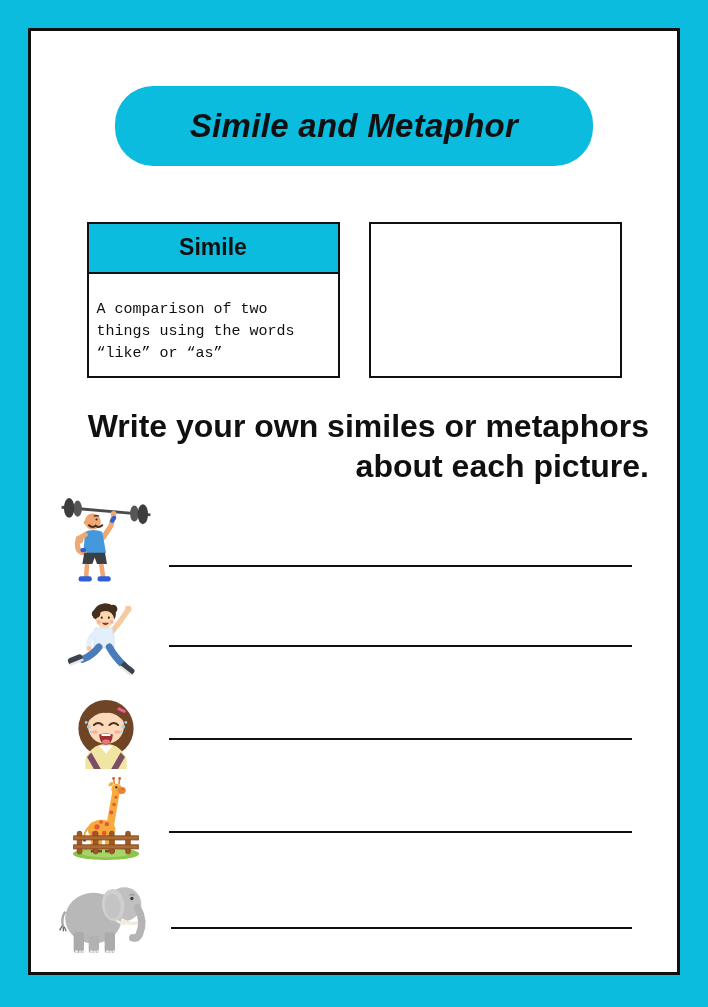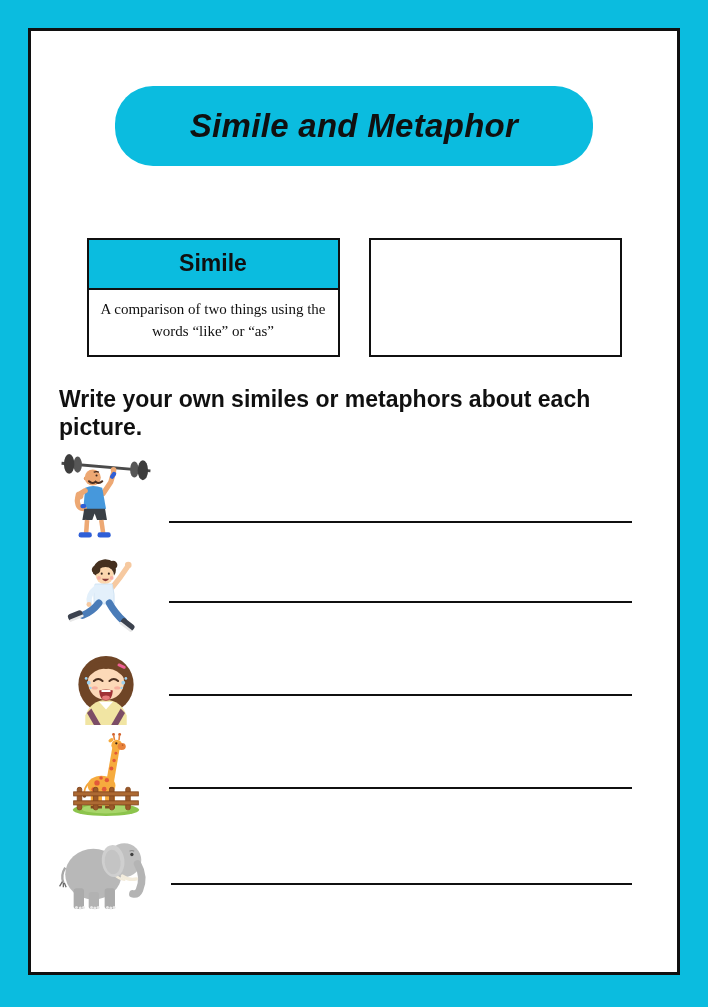--- a/index.html
+++ b/index.html
@@ -29,50 +29,50 @@
   }
   .title-pill h1 {
     margin:0;
     font-size:33px;
     font-weight:bold;
     letter-spacing:.3px;
   }
   
   .defs {
     display:flex; justify-content:center; gap:29px;
-    margin-top:72px;
+    margin-top:56px;
   }
   .def-box {
     width:253px;
     box-sizing:border-box;
     border:2.5px solid #101010;
     background:#ffffff;
   }
   .def-head {
     background:#0bbcdf;
     border-bottom:2.5px solid #101010;
     text-align:center;
     padding:10px 0 11px;
     font-size:23px;
     font-weight:bold;
   }
   .def-body {
     margin:0;
-    padding:9px 8px 12px;
-    text-align:center;
+    padding:25px 8px 12px;
+    text-align:left;
     font-size:15px;
     line-height:1.45;
-    font-family:Liberation Serif, serif;
+    font-family:Liberation Mono, monospace;
   }
   
   .instruction {
     margin:28px auto 0;
     width:590px;
-    text-align:left;
-    font-size:23px;
+    text-align:right;
+    font-size:32px;
     font-weight:bold;
     line-height:1.25;
   }
   
   .rows { margin-top:2px; }
   .row { display:flex; align-items:flex-end; padding-left:22px; }
   .row .pic {
     flex:0 0 106px;
     display:flex; justify-content:center; align-items:flex-end;
   }

